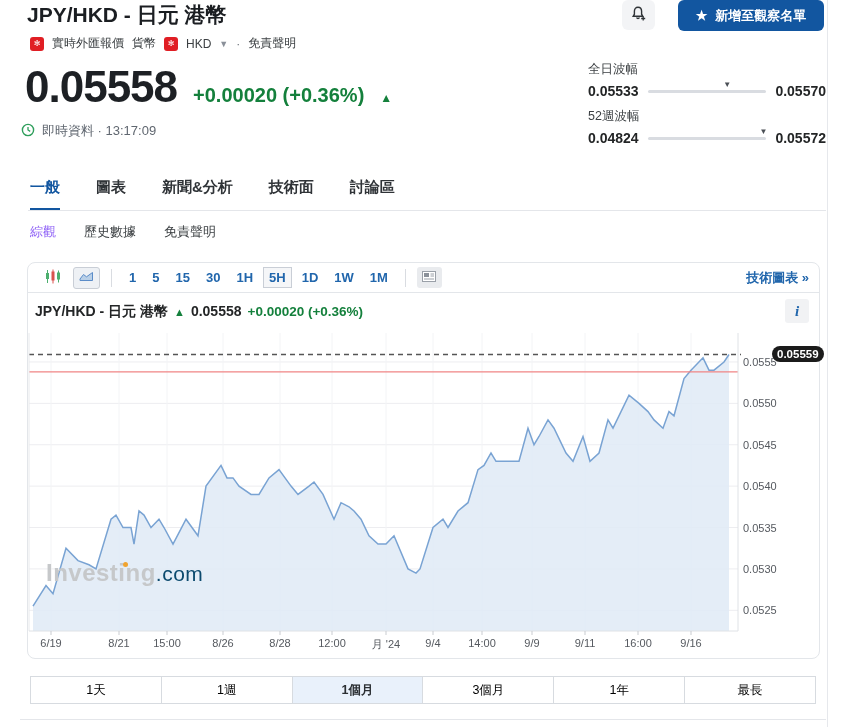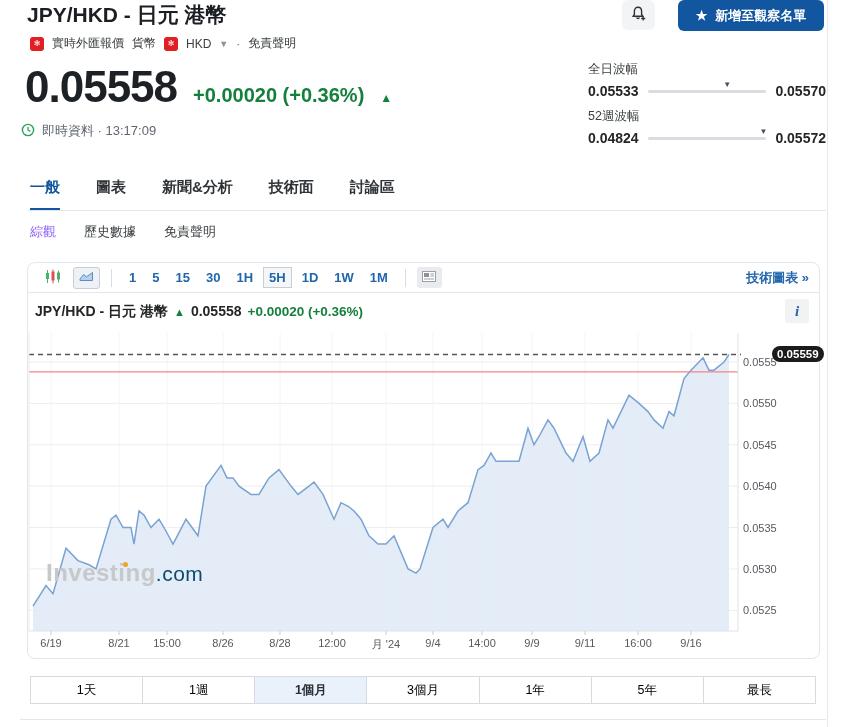--- a/index.html
+++ b/index.html
@@ -311,17 +311,16 @@
         <div class="xlab" style="left: 663px;">9/16</div>
       </div>
   </div>
 
   <div class="periods" id="period-row">
       <button class="period">1天</button>
       <button class="period">1週</button>
       <button class="period active">1個月</button>
       <button class="period">3個月</button>
       <button class="period">1年</button>
-      <button class="period">5年</button>
       <button class="period">最長</button>
     </div>
   <div class="bottom-divider"></div>
 </div>
 
 </body></html>

